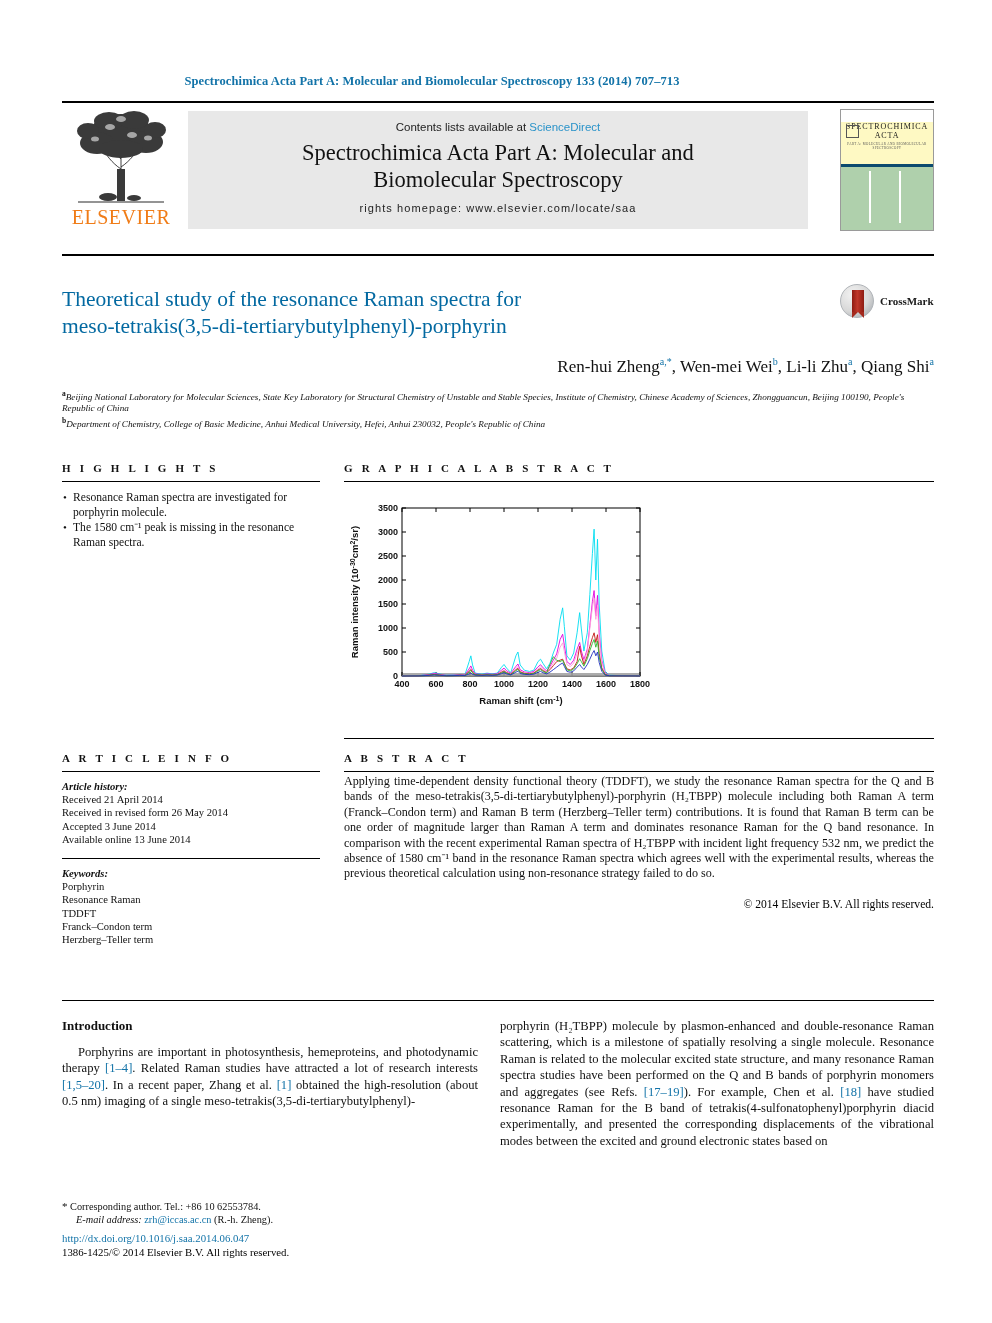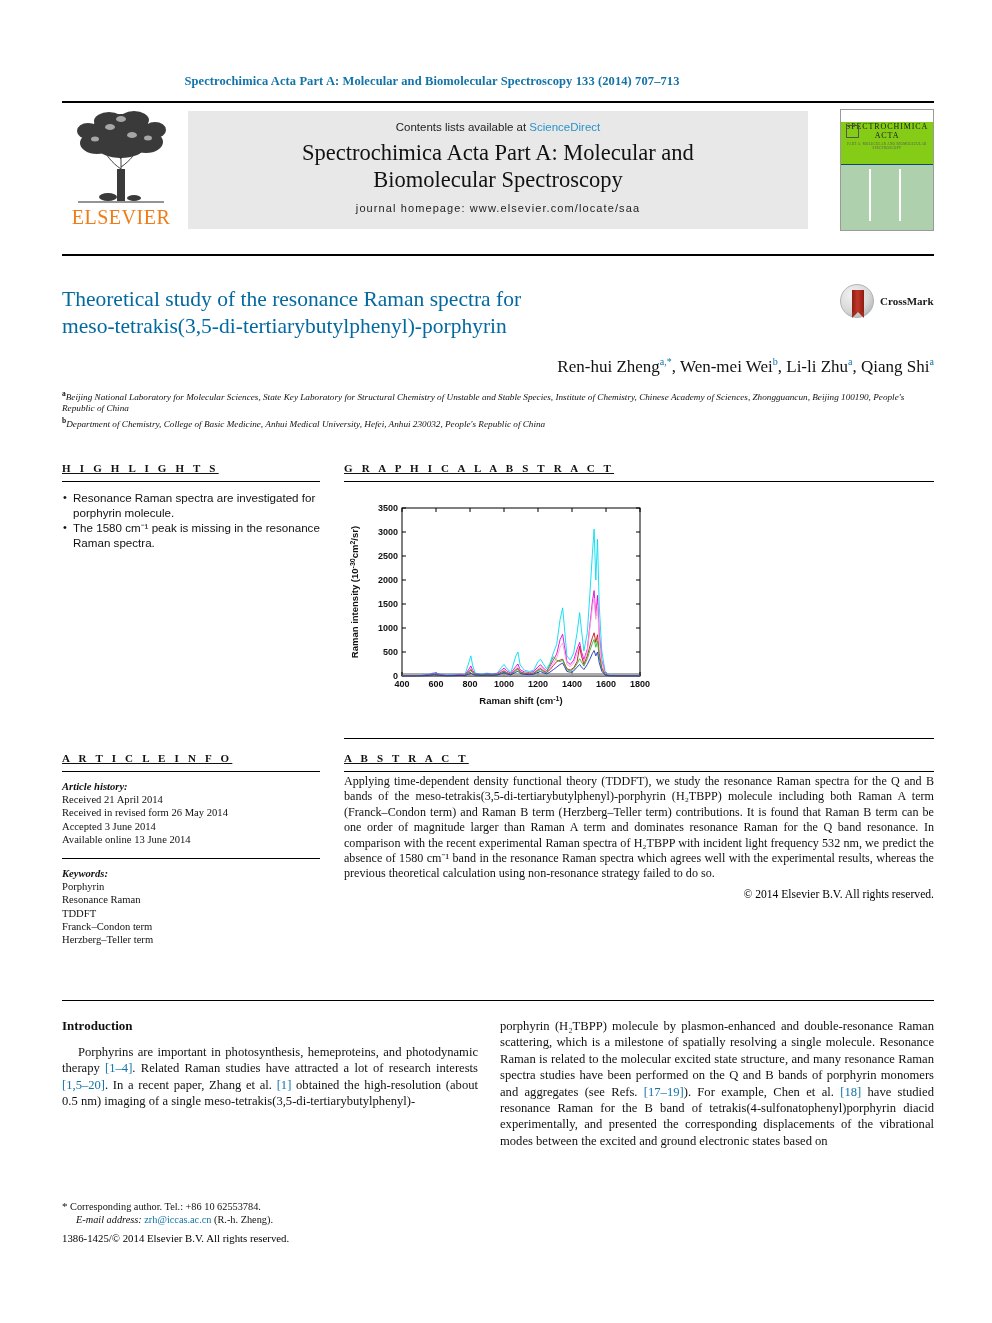--- a/index.html
+++ b/index.html
@@ -96,22 +96,22 @@
     position: absolute;
     right: 0; top: 6px;
     width: 92px;
     height: 120px;
     border: 1px solid #9a9a9a;
     background: #fff;
     overflow: hidden;
   }
   .cover-top {
     height: 42px;
-    background: #84cc16;
-    border-bottom: 1px solid #0c4a6e;
+    background: #fef9c3;
+    border-bottom: 3px solid #0c4a6e;
     position: relative;
   }
   .cover-mini-logo {
     position:absolute; left:5px; top:3px;
     width: 11px; height: 11px;
     border: 1px solid #555;
   }
   .cover-name {
     text-align: center;
     font-family: "Liberation Serif", serif;
@@ -208,37 +208,36 @@
     font-weight: bold;
     font-size: 11px;
     color: #1a1a1a;
   }
   .colhead {
     font-family: "Liberation Serif", serif;
     font-weight: bold;
     font-size: 11px;
     letter-spacing: 3.2px;
     color: #111;
-    text-decoration: underline;
   }
   .hairline {
     border-top: 1.2px solid #000;
     margin-top: 7px;
   }
 
   .highlights {
     position: absolute;
     left: 62px; top: 462px;
     width: 258px;
   }
   .hl-list {
     margin: 9px 0 0 0;
     padding: 0;
     list-style: none;
-    font-family: Liberation Sans, sans-serif;
+    font-family: Liberation Serif, serif;
     font-size: 11.6px;
     line-height: 14.5px;
     color: #111;
   }
   .hl-list li {
     position: relative;
     padding-left: 11px;
     margin-bottom: 1px;
   }
   .hl-list li:before {
@@ -289,21 +288,21 @@
   }
   .abs-body {
     margin-top: 2px;
     font-family: "Liberation Serif", serif;
     font-size: 12.1px;
     line-height: 15.4px;
     text-align: justify;
     color: #111;
   }
   .abs-copy {
-    margin-top: 6px;
+    margin-top: 16px;
     text-align: right;
     font-family: "Liberation Serif", serif;
     font-size: 11.6px;
   }
 
   .bottomrule {
     position: absolute;
     left: 62px; top: 1000px;
     width: 872px;
     border-top: 1.2px solid #000;
@@ -426,21 +425,21 @@
     </div>
 
     <div class="journal-band">
       <div class="contents-line">
         <span>Contents lists available at </span><span class="sd">ScienceDirect</span>
       </div>
       <div class="journal-title">
         <div>Spectrochimica Acta Part A: Molecular and</div>
         <div>Biomolecular Spectroscopy</div>
       </div>
-      <div class="journal-home">journal homepage: www.elsevier.com/locate/saa</div>
+      <div class="journal-home">rights homepage: www.elsevier.com/locate/saa</div>
     </div>
 
     <div class="cover-thumb">
       <div class="cover-top">
         <div class="cover-mini-logo"></div>
         <div class="cover-name">
           <div>SPECTROCHIMICA</div>
           <div>ACTA</div>
         </div>
         <div class="cover-sub">PART A: MOLECULAR AND BIOMOLECULAR SPECTROSCOPY</div>
@@ -604,16 +603,17 @@
       <span>Corresponding author. Tel.: +86 10 62553784.</span>
     </div>
     <div class="fn-line" style="padding-left:14px;">
       <span class="fn-ital">E-mail address:</span>
       <span class="link">zrh@iccas.ac.cn</span>
       <span>(R.-h. Zheng).</span>
     </div>
   </div>
 
   <div class="doiblock">
+    <div class="doi">http://dx.doi.org/10.1016/j.saa.2014.06.047</div>
     <div>1386-1425/© 2014 Elsevier B.V. All rights reserved.</div>
   </div>
 
 </div>
 
 </body></html>

